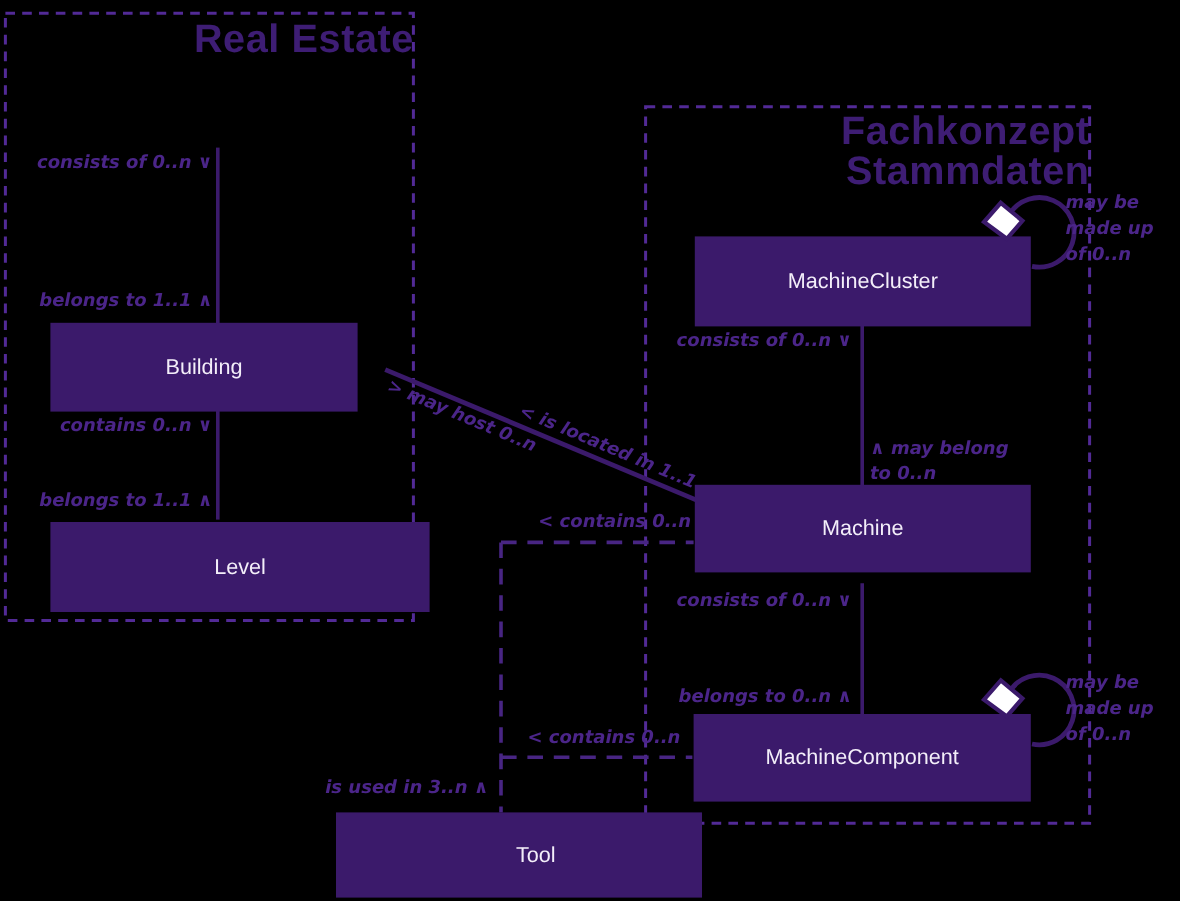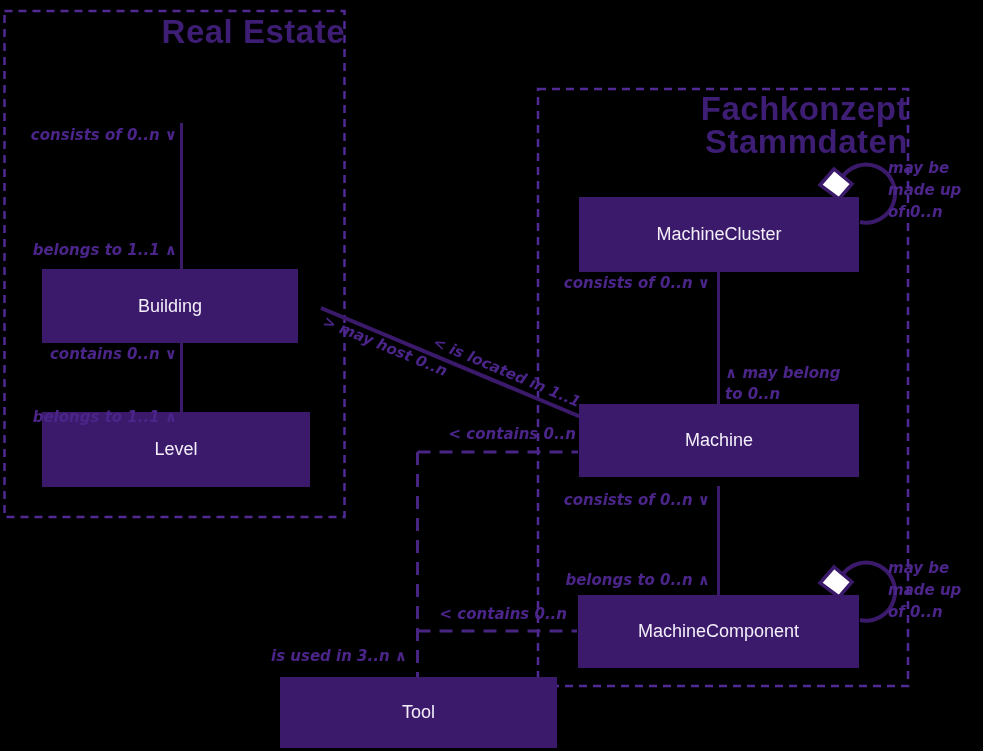--- a/index.html
+++ b/index.html
@@ -60,25 +60,25 @@
     <line x1="417.5" y1="631" x2="577" y2="631" stroke="#482583" stroke-width="3" stroke-dasharray="13 9"></line>
   </svg>
 
   <div class="group-title" style="left:4px;top:13px;width:341px;">Real Estate</div>
   <div class="group-title" style="left:538px;top:92px;width:370px;line-height:33px;">
     <span class="ln" style="display:block">Fachkonzept</span>
     <span class="ln" style="display:block">Stammdaten</span>
   </div>
 
   <div class="entity" style="left:42px;top:269px;width:256px;height:74px;">Building</div>
-  <div class="entity" style="left:42px;top:412px;width:268px;height:75px;">Level</div>
+  <div class="entity" style="left:42px;top:435px;width:316px;height:75px;">Level</div>
   <div class="entity" style="left:579px;top:197px;width:280px;height:75px;">MachineCluster</div>
   <div class="entity" style="left:579px;top:404px;width:280px;height:73px;">Machine</div>
   <div class="entity" style="left:578px;top:595px;width:281px;height:73px;">MachineComponent</div>
-  <div class="entity" style="left:280px;top:677px;width:277px;height:71px;">Tool</div>
+  <div class="entity" style="left:280px;top:677px;width:277px;height:71px;padding-left:28px;">Tool</div>
 
   <svg class="layer over" width="983" height="751">
     <path d="M 841 179 A 29 29 0 1 1 860 222" fill="none" stroke="#3b1a6b" stroke-width="4"></path>
     <polygon points="834,169 852,184 839,199 820,185" fill="#ffffff" stroke="#3b1a6b" stroke-width="3.5"></polygon>
     <path d="M 841 577 A 29 29 0 1 1 860 620" fill="none" stroke="#3b1a6b" stroke-width="4"></path>
     <polygon points="834,567 852,582 839,597 820,583" fill="#ffffff" stroke="#3b1a6b" stroke-width="3.5"></polygon>
   </svg>
 
   <div class="lbl" style="right:806px;top:127px;">consists of 0..n ∨</div>
   <div class="lbl" style="right:806px;top:242px;">belongs to 1..1 ∧</div>

